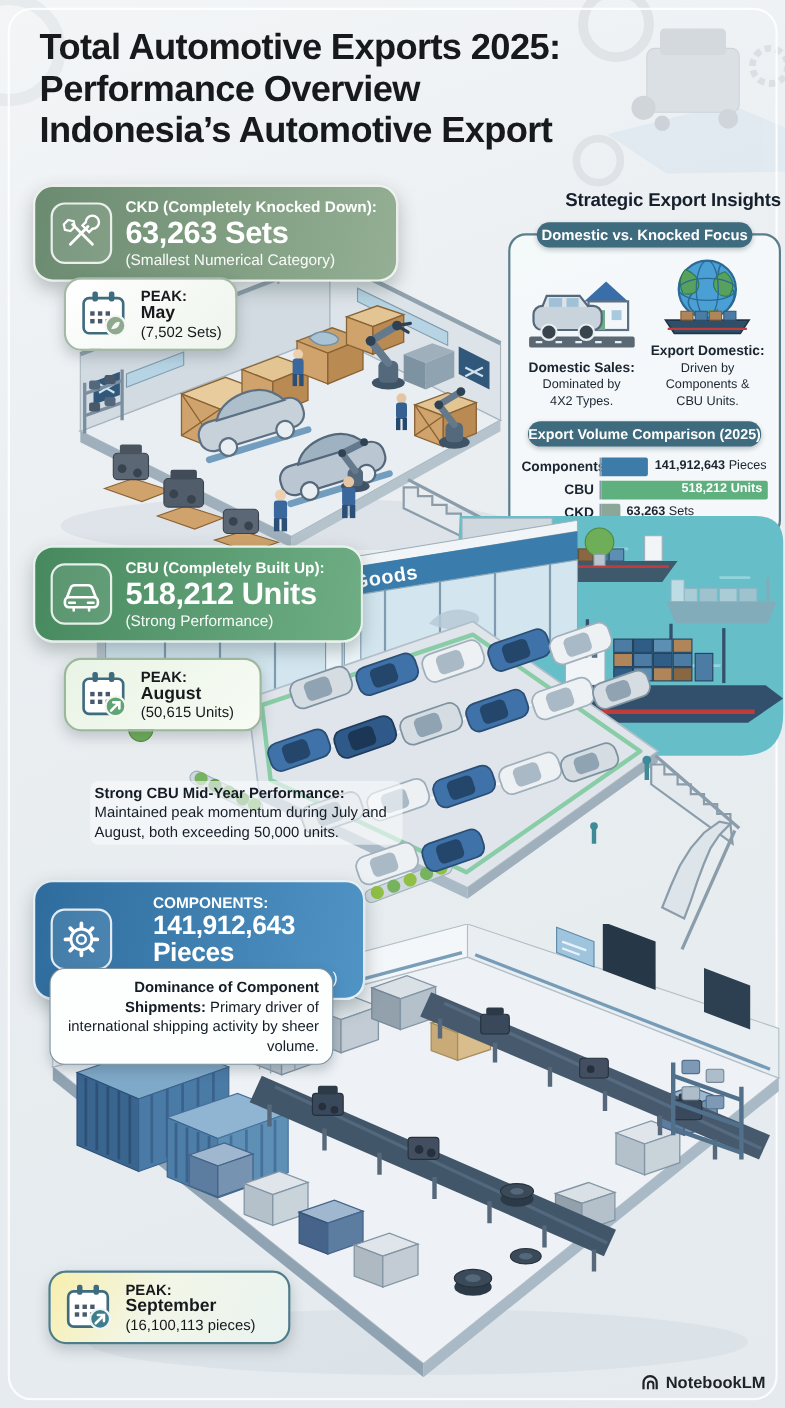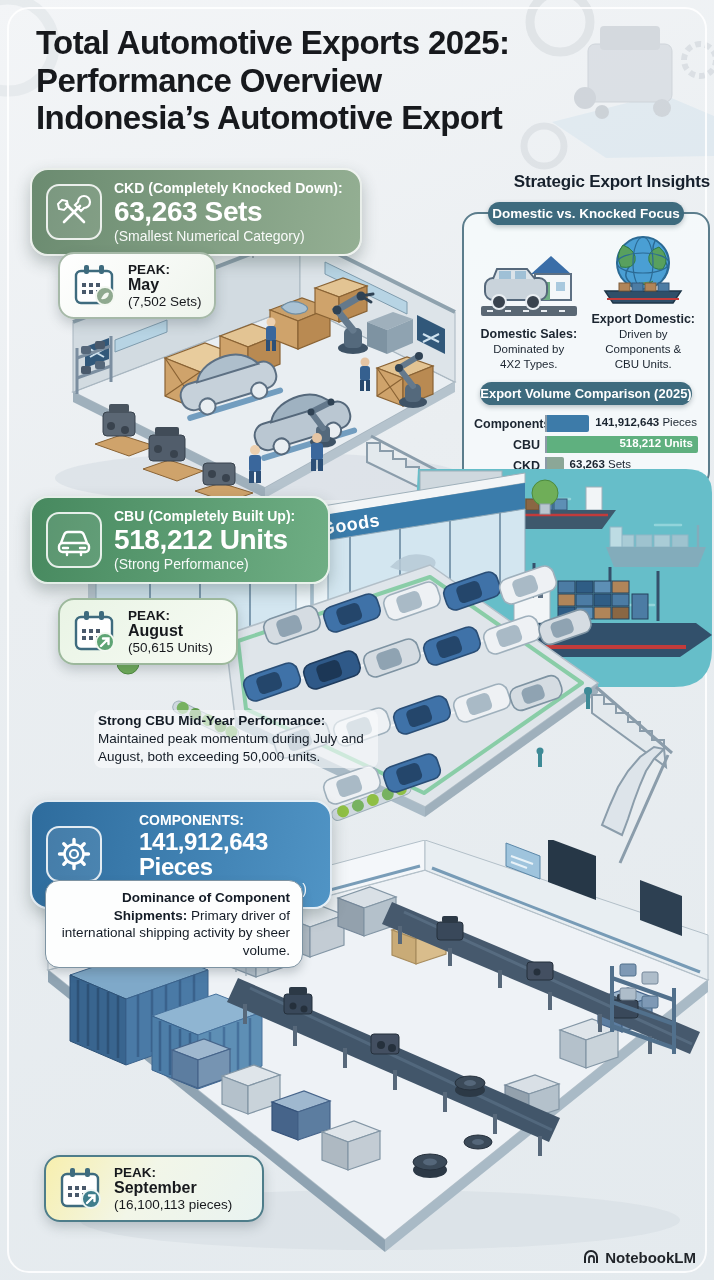--- a/index.html
+++ b/index.html
@@ -52,21 +52,21 @@
   #evc-pill{margin:10px auto 8px auto;width:212px;font-size:13px;padding:4px 0;}
   .evc-row{display:flex;align-items:center;height:21px;}
   .evc-label{width:66px;text-align:right;font-size:12.5px;font-weight:700;color:#1b2530;padding-right:5px;}
   .evc-track{flex:1;position:relative;border-left:2px solid #8b9aa7;height:17px;}
   .evc-bar{position:absolute;left:0;top:0;height:17px;border-radius:0 2px 2px 0;}
   .evc-val{position:absolute;top:1px;font-size:11.5px;white-space:nowrap;color:#1b2530;}
   .evc-val b{font-weight:700;}
   .evc-val.inside{right:5px;color:#fff;font-weight:700;}
 
   
-  #note-cbu{left:94px;top:710px;width:276px;font-size:13.5px;line-height:1.33;color:#141c26;
+  #note-cbu{left:82px;top:710px;width:276px;font-size:13.5px;line-height:1.33;color:#141c26;
             background:rgba(248,250,251,.62);border-radius:8px;padding:2px 4px;}
   #note-comp{left:45px;top:880px;width:258px;font-size:13.5px;line-height:1.3;color:#141c26;background:#fdfefe;
              border:1.5px solid #7d93a2;border-radius:14px;padding:8px 12px;box-shadow:0 5px 10px rgba(60,75,85,.25);box-sizing:border-box;text-align:right;}
 
   
   #watermark{right:18px;bottom:14px;display:flex;align-items:center;gap:5px;font-size:15px;font-weight:700;color:#1f2328;}
 
   svg{display:block;}
 </style>
 </head>

